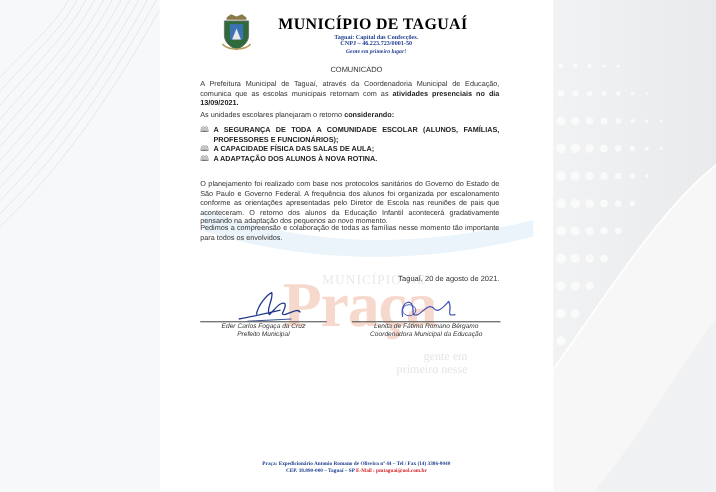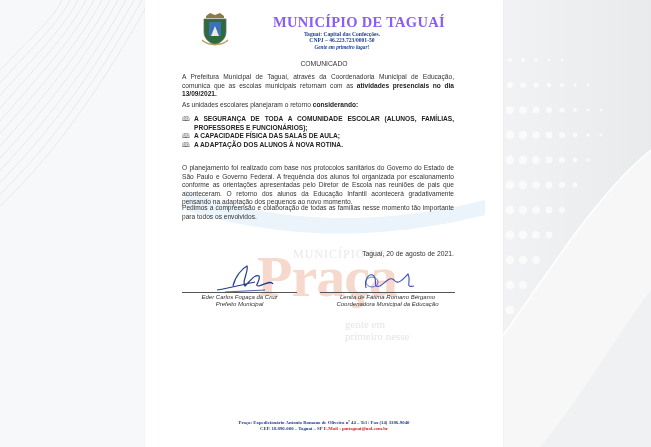--- a/index.html
+++ b/index.html
@@ -10,23 +10,23 @@
     }
     .bg-left { position:absolute; left:0; top:0; width:180px; height:447px; background:#f7f8f9; overflow:hidden; }
     .bg-right { position:absolute; right:0; top:0; width:181px; height:447px; background:linear-gradient(90deg,#f3f4f5,#e9eaec); overflow:hidden; }
     .page {
       position:absolute; left:145px; top:0; width:358px; height:447px; background:#ffffff;
       box-shadow:0 0 2px rgba(0,0,0,0.05);
     }
     .watermark { position:absolute; left:0; top:0; width:358px; height:447px; pointer-events:none; }
     .wm-text { position:absolute; left:112px; top:243px; font-family:"Liberation Serif", serif; font-weight:bold; font-size:58px; color:#f6d9cc; letter-spacing:-1px; }
     .wm-mun { position:absolute; left:148px; top:247px; font-family:"Liberation Serif", serif; font-size:12px; color:#e8e8ef; letter-spacing:1px; }
-    .wm-slogan { position:absolute; left:200px; top:318px; font-family:"Liberation Serif", serif; font-size:11px; color:#e5e5ea; line-height:12px; text-align:left; width:80px; }
+    .wm-slogan { position:absolute; left:200px; top:318px; font-family:"Liberation Serif", serif; font-size:11px; color:#e5e5ea; line-height:12px; text-align:right; width:80px; }
     .crest { position:absolute; left:57px; top:12px; width:26px; height:34px; }
-    .header-title { position:absolute; left:128px; top:14px; font-family:"Liberation Serif", serif; font-weight:bold; font-size:14.5px; color:#8b5cf6; letter-spacing:0.3px; }
+    .header-title { position:absolute; left:108px; top:14px; font-family:"Liberation Serif", serif; font-weight:bold; font-size:14.5px; color:#000000; letter-spacing:0.3px; }
     .header-sub { position:absolute; left:127px; width:140px; font-family:"Liberation Serif", serif; font-weight:bold; font-size:5.6px; color:#1c3d8f; text-align:center; }
     .header-sub.s1 { top:31px; }
     .header-sub.s2 { top:37px; }
     .header-sub.s3 { top:44px; font-style:italic; font-size:5.2px; }
     .doc-title { position:absolute; left:0; width:358px; top:60px; text-align:center; font-size:6.8px; color:#333; }
     .body-text { position:absolute; left:37px; width:272px; font-size:6.6px; line-height:8.5px; color:#333; text-align:justify; }
     .body-text b { color:#222; }
     .p1 { top:73px; }
     .p2 { top:101px; }
     .list { position:absolute; left:37px; width:272px; top:115px; font-size:6.6px; line-height:8.5px; color:#222; font-weight:bold; }

